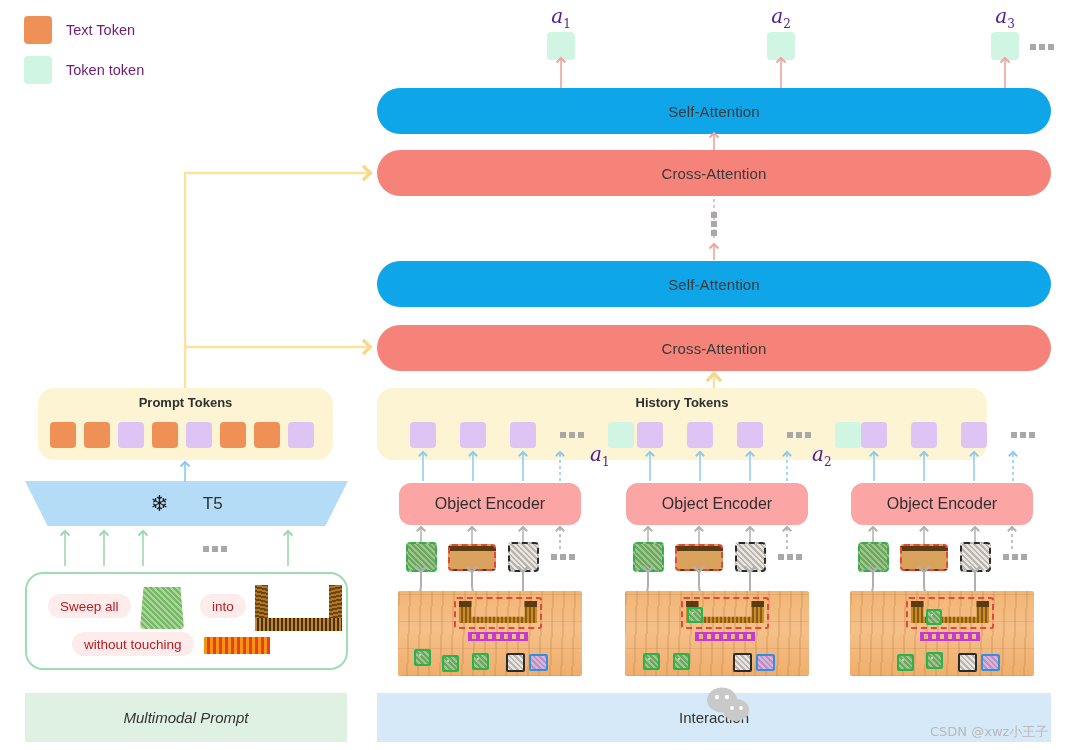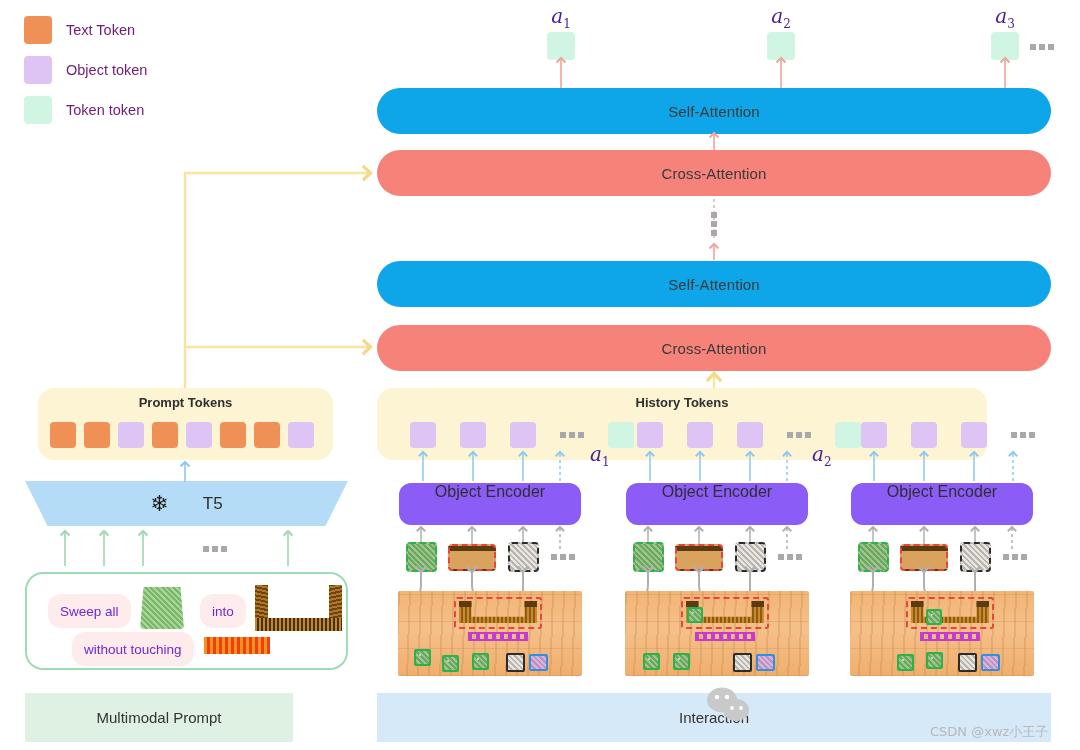--- a/index.html
+++ b/index.html
@@ -38,22 +38,22 @@
   .panel {
     background:#fdf4d4; border-radius:16px;
   }
   .panel-title {
     position:absolute; left:0; right:0; top:7px;
     text-align:center; font-size:13px; font-weight:bold; color:#2f2f2f;
   }
 
   
   .encoder {
-    background:#8b5cf6; border-radius:12px;
-    display:flex; align-items:flex-start; justify-content:center;
+    background:#fca5a5; border-radius:12px;
+    display:flex; align-items:center; justify-content:center;
     font-size:16px; color:#2f2f2f;
   }
 
   
   .footbar {
     display:flex; align-items:center; justify-content:center;
     font-size:15px; color:#333;
   }
   .footbar.green { background:#dff1e3; }
   .footbar.blue  { background:#d6e9f8; }
@@ -63,21 +63,21 @@
   .dots i { display:block; width:6px; height:6px; background:#a8a8a8; }
   .dots.v { flex-direction:column; }
 
   
   .prompt-box {
     border:2px solid #9fdcb4; border-radius:18px; background:#fff;
   }
   .pill {
     background:#fdeceb; border-radius:13px;
     display:flex; align-items:center; justify-content:center;
-    font-size:13.5px; color:#6d28d9; height:34px; padding:0 12px;
+    font-size:13.5px; color:#b91c1c; height:24px; padding:0 12px;
     white-space:nowrap;
   }
 
   
   .trap {
     background:#b5dcf7;
     clip-path: polygon(0% 0%, 100% 0%, 93% 100%, 7% 100%);
     display:flex; align-items:center; justify-content:center; gap:34px;
   }
   .trap .snow { font-size:22px; color:#1b1b1b; line-height:1; }
@@ -149,24 +149,20 @@
 </style>
 </head>
 <body>
 
 <div id="stage">
 
   <div class="abs legend">
     <div class="legend-row">
       <span class="legend-sw" style="background:#ef9057"></span>
       <span class="legend-lb">Text Token</span>
-    </div>
-    <div class="legend-row">
-      <span class="legend-sw" style="background:#dec4f5"></span>
-      <span class="legend-lb">Object token</span>
     </div>
     <div class="legend-row">
       <span class="legend-sw" style="background:#d0f5e2"></span>
       <span class="legend-lb">Token token</span>
     </div>
   </div>
 
   <div class="abs" style="left:538px;top:4px;">
     <div class="mathlab" style="text-align:center;width:46px;">
       <span>a</span><sub>1</sub>
@@ -362,21 +358,21 @@
            background:repeating-linear-gradient(90deg,#c1872b 0 2px,#4b2f08 2px 4px);"></div>
     </div>
     <div class="abs pill" style="left:45px;top:58px;">
       <span>without touching</span>
     </div>
 
     <div class="abs" style="left:177px;top:63px;width:66px;height:17px;
                 background:repeating-linear-gradient(90deg,#f2960f 0 3px,#ef3b23 3px 6px);"></div>
   </div>
 
-  <div class="abs footbar green" style="left:25px;top:693px;width:268px;height:49px;">
+  <div class="abs footbar green" style="left:25px;top:693px;width:322px;height:49px;font-style:italic;">
     <span>Multimodal Prompt</span>
   </div>
 
   <div class="abs encoder" style="left:399px;top:483px;width:182px;height:42px;">
     <span>Object Encoder</span>
   </div>
 
   <div class="abs encoder" style="left:626px;top:483px;width:182px;height:42px;">
     <span>Object Encoder</span>
   </div>

